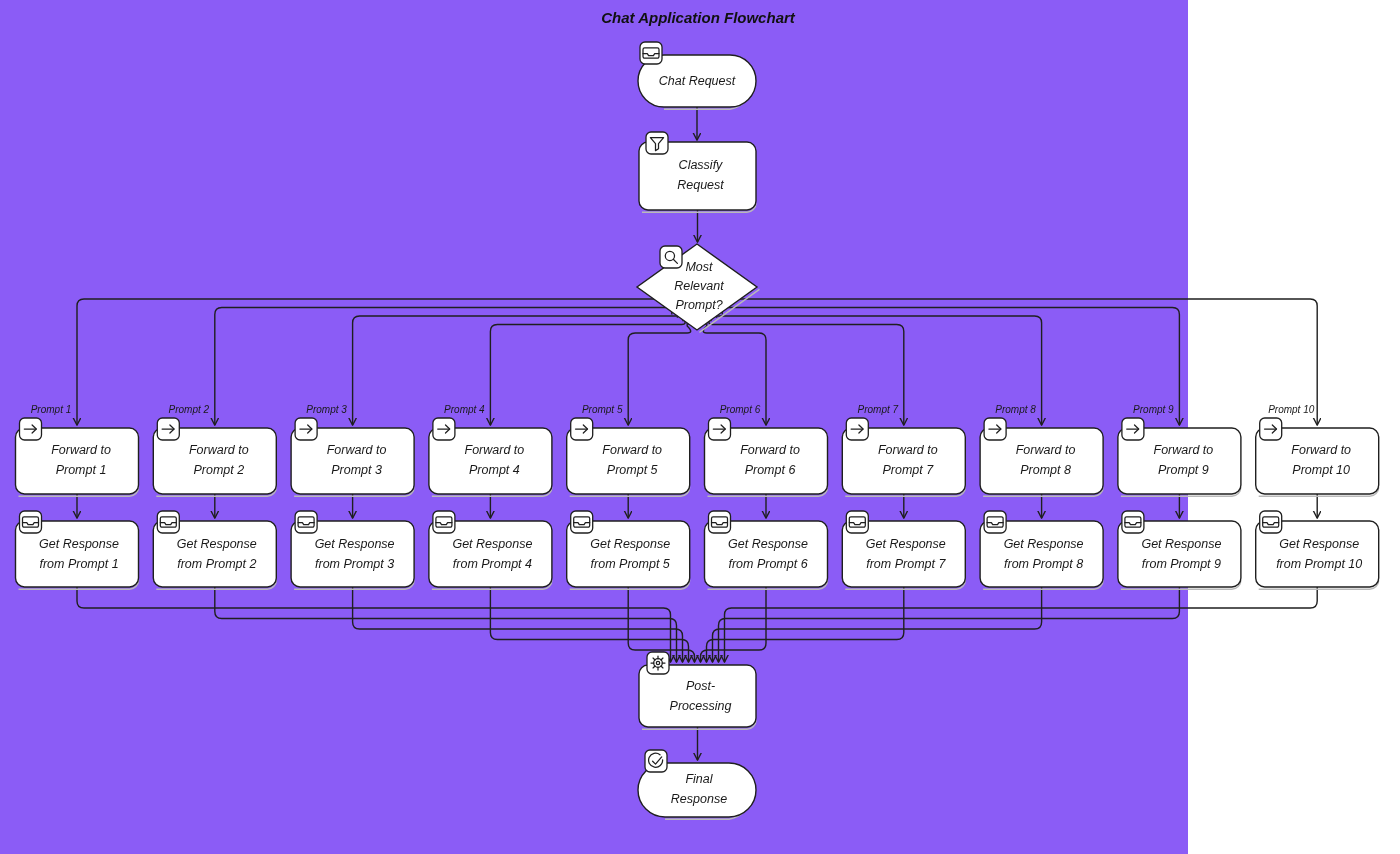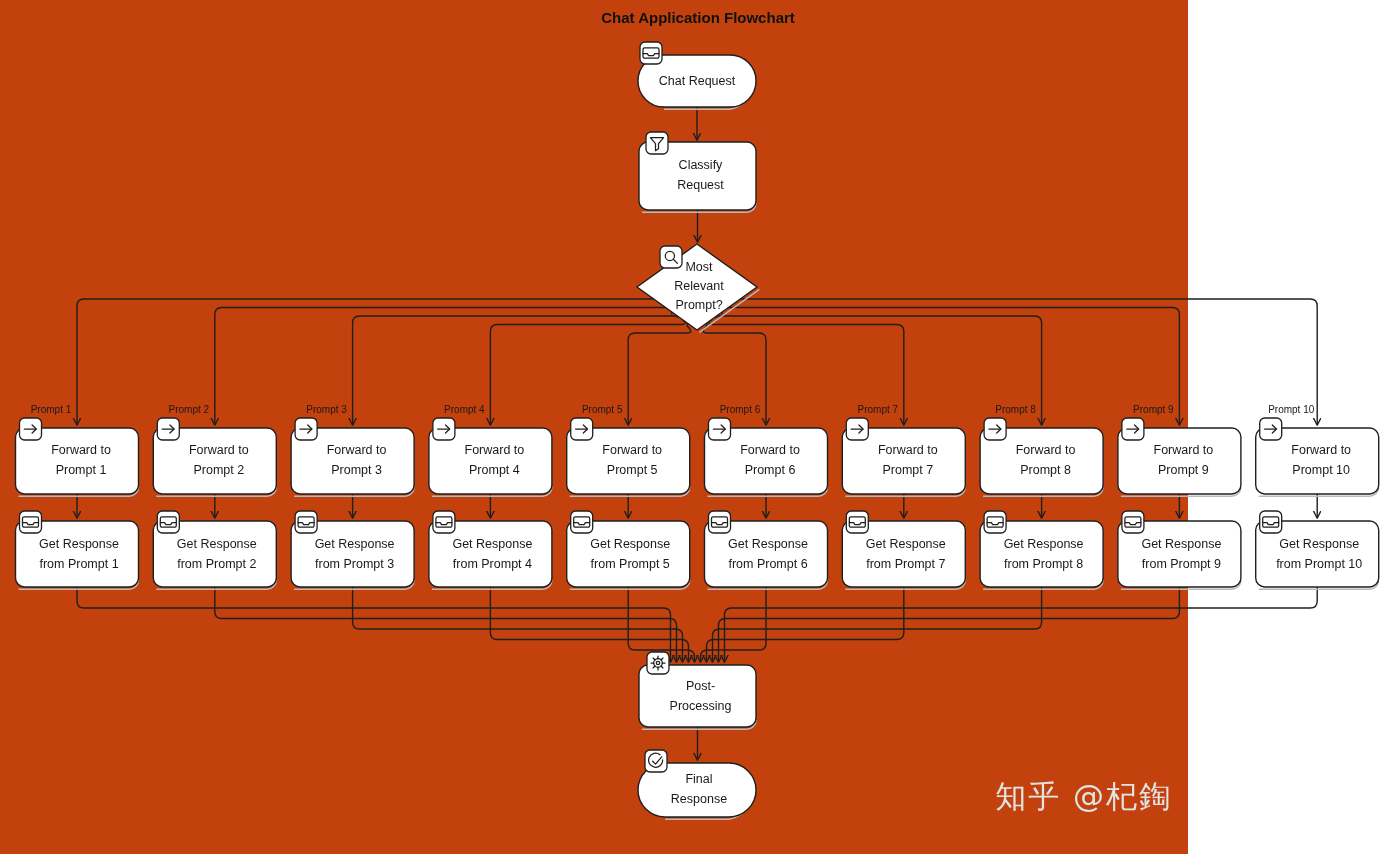--- a/index.html
+++ b/index.html
@@ -1,18 +1,18 @@
 <!DOCTYPE html>
 <html><head>
 <meta charset="utf-8">
 <style>
   html,body{margin:0;padding:0;background:#ffffff;}
   body{width:1400px;height:854px;overflow:hidden;
        font-family:"Liberation Sans","DejaVu Sans",sans-serif;}
-  #stage{position:relative;width:1188px;height:854px;background:#c2410c;}
+  #stage{position:relative;width:1188px;height:854px;background:#8b5cf6;font-style:italic;}
   svg#flow{position:absolute;left:0;top:0;width:1400px;height:854px;display:block;}
   .ttl{font-size:15px;font-weight:bold;fill:#111;}
   .nlbl{font-size:12.5px;fill:#1a1a1a;}
   .elbl{font-size:10px;fill:#1a1a1a;}
   .nodebox{fill:#ffffff;stroke:#1f1f1f;stroke-width:1.4;}
   .edge{fill:none;stroke:#1f1f1f;stroke-width:1.4;stroke-linecap:butt;stroke-linejoin:round;}
   .shadow{fill:none;stroke:#b9b9b9;stroke-width:1.4;}
   .badge{fill:#ffffff;stroke:#1f1f1f;stroke-width:1.3;}
   .gl{fill:none;stroke:#1f1f1f;stroke-width:1.25;stroke-linecap:round;stroke-linejoin:round;}
   .wm{position:absolute;right:16px;bottom:36px;font-size:31px;color:#e3e3e3;
@@ -373,14 +373,13 @@
           <text x="699" y="800" class="nlbl" text-anchor="middle" dominant-baseline="middle">Response</text>
           <g>
             <rect x="645" y="750" width="22" height="22" rx="5" ry="5" class="badge"></rect>
             <path d="M662.6,759.8 a7.0,7.0 0 1 1 -2.6,-5.0" class="gl"></path>
             <path d="M652.6,761.2 l2.9,2.9 l6.2,-7.2" class="gl"></path>
           </g>
         </g>
       </g>
   </svg>
 
-  <div class="wm">知乎 @杞鋾</div>
 </div>
 
 </body></html>

